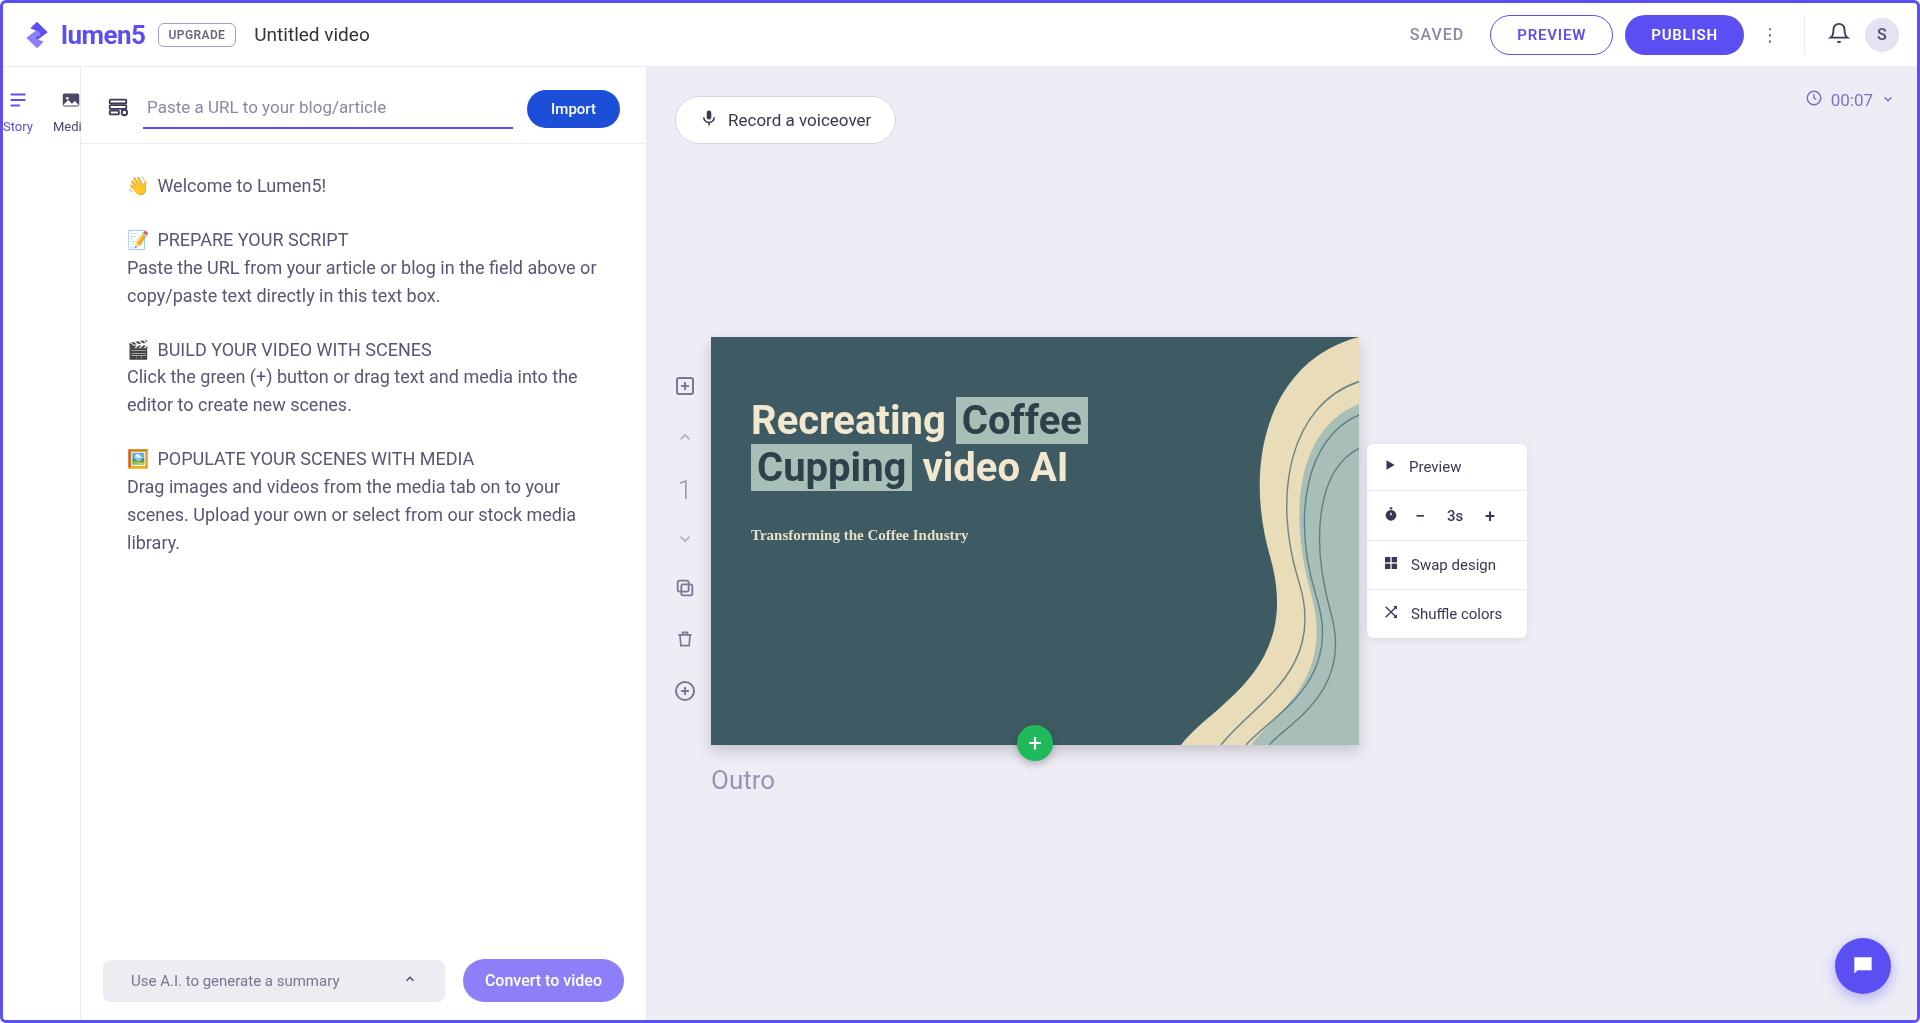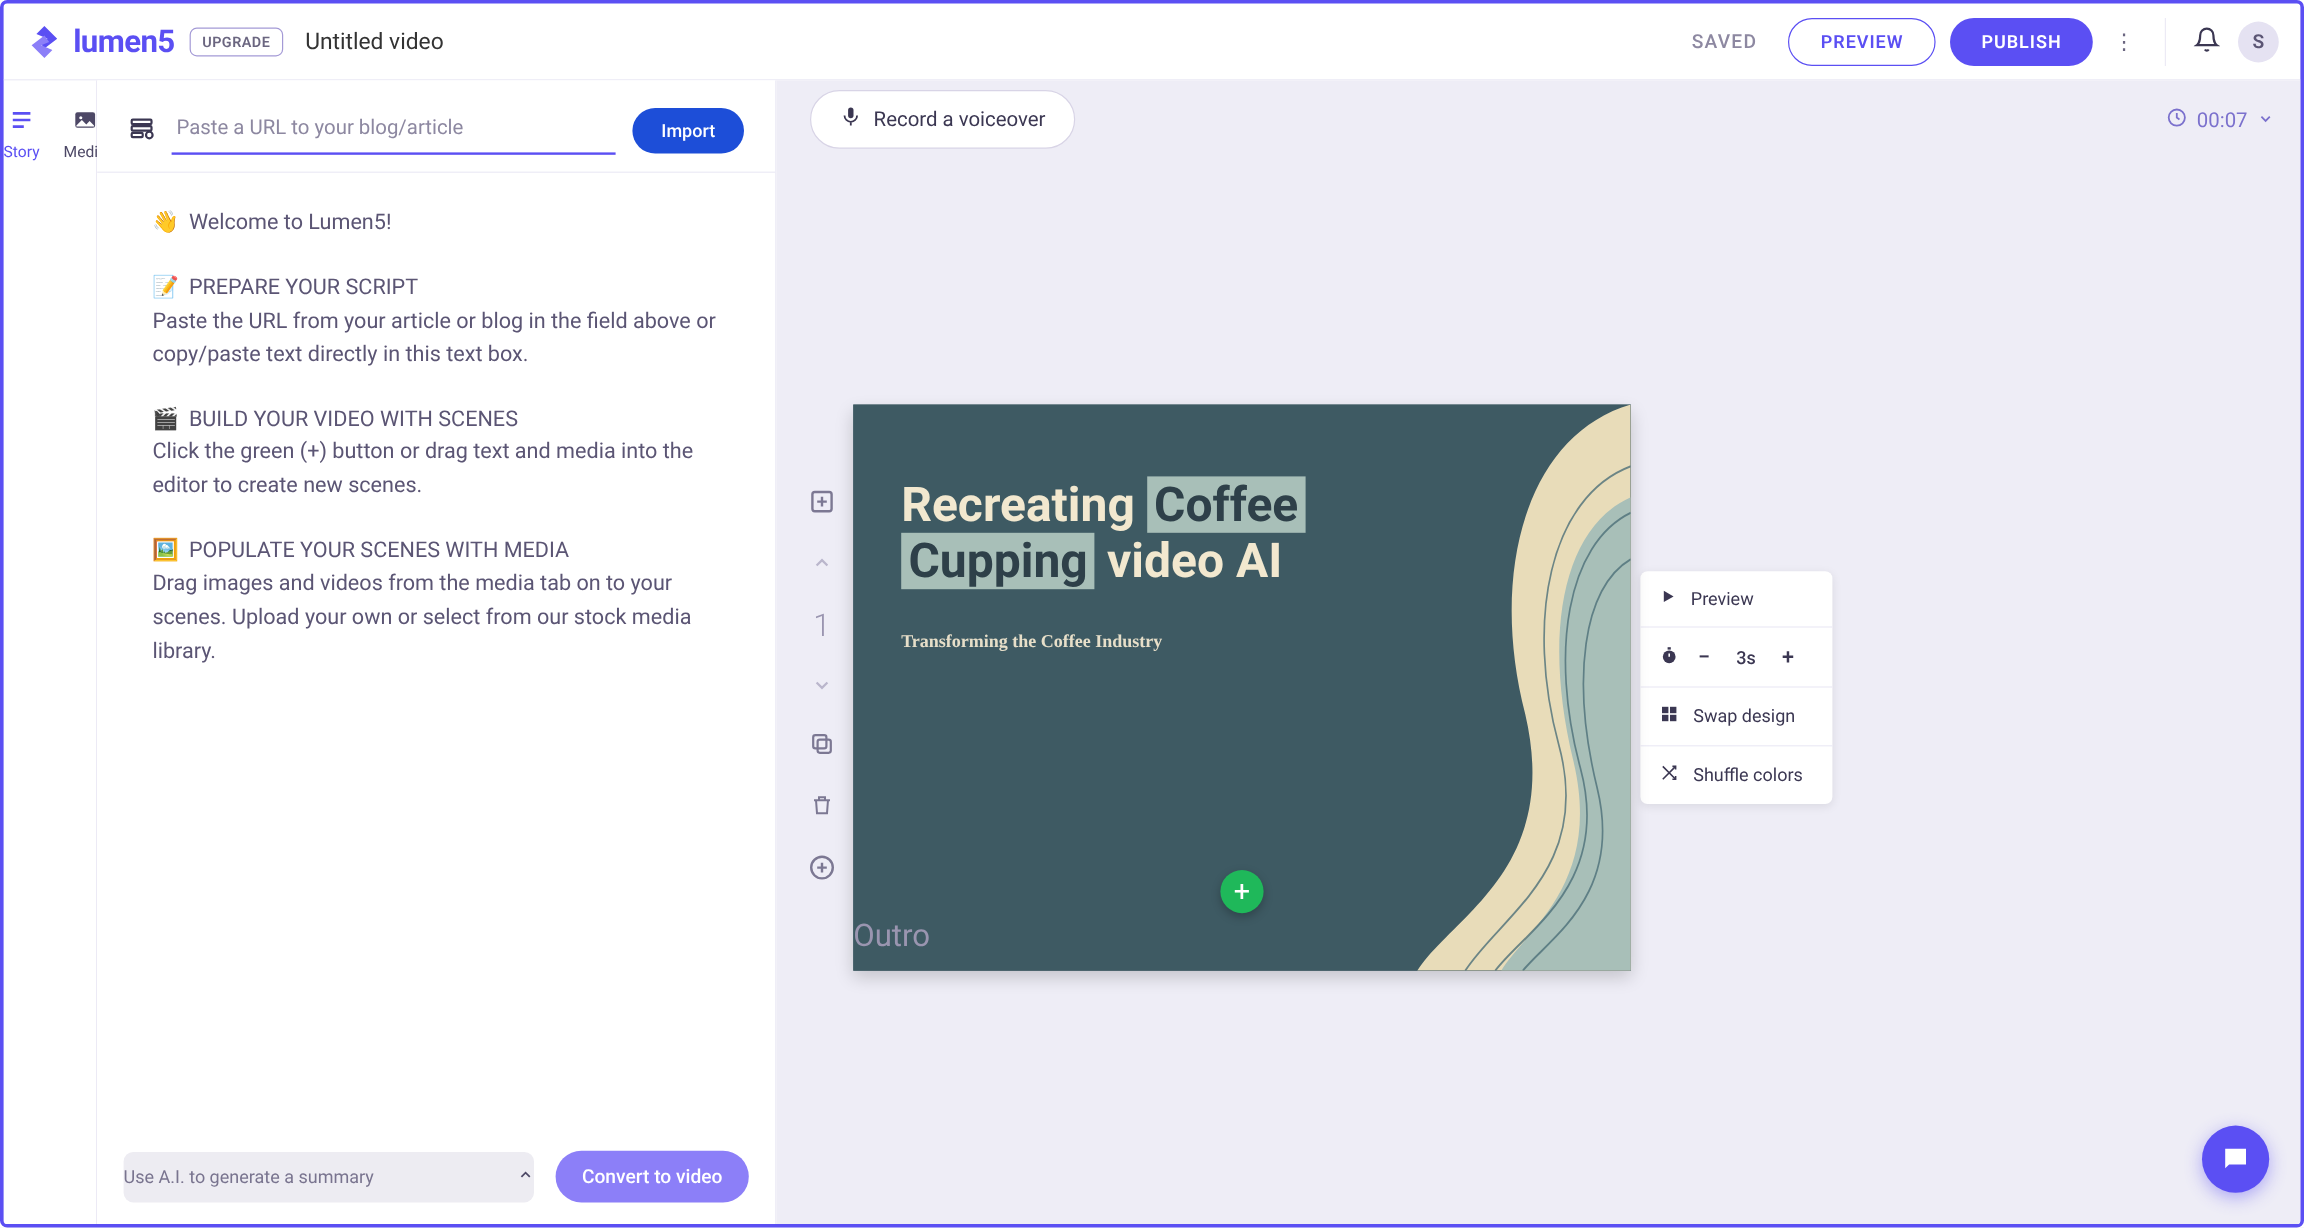--- a/index.html
+++ b/index.html
@@ -141,21 +141,21 @@
 .bottom-row {
   display: flex;
   align-items: center;
   padding: 14px 22px 18px 22px;
   gap: 18px;
 }
 .ai-select {
   flex: 1;
   background: #edecf2;
   border-radius: 8px;
-  padding: 12px 0;
+  padding: 12px 28px;
   display: flex; align-items: center; justify-content: space-between;
   color: #79748f;
   font-size: 15px;
   cursor: pointer;
 }
 .btn-convert {
   background: #8c7ff8;
   color: #fff;
   border: none;
   padding: 12px 22px;
@@ -167,21 +167,21 @@
 
 
 .canvas {
   flex: 1;
   background: #eeedf6;
   position: relative;
   overflow: hidden;
 }
 .record-voice {
   position: absolute;
-  top: 8px; left: 28px;
+  top: 29px; left: 28px;
   background: #fff;
   border: 1px solid #d8d4e6;
   border-radius: 26px;
   padding: 12px 24px;
   display: flex; align-items: center; gap: 10px;
   font-size: 17px;
   color: #3b3752;
   cursor: pointer;
 }
 .duration {
@@ -206,21 +206,21 @@
   flex-direction: column;
   align-items: center;
   gap: 24px;
   color: #7c7893;
 }
 .scene-tools .tool { cursor: pointer; font-size: 20px; }
 .scene-num { font-size: 26px; color: #9a95b0; font-weight: 300; }
 
 .scene {
   width: 648px;
-  height: 472px;
+  height: 408px;
   background: #3e5a63;
   position: relative;
   overflow: hidden;
   margin-left: 6px;
   box-shadow: 0 6px 14px rgba(0,0,0,0.18);
 }
 .scene svg.bg { position: absolute; inset: 0; width: 100%; height: 100%; }
 .scene .title {
   position: absolute;
   top: 60px; left: 40px;

